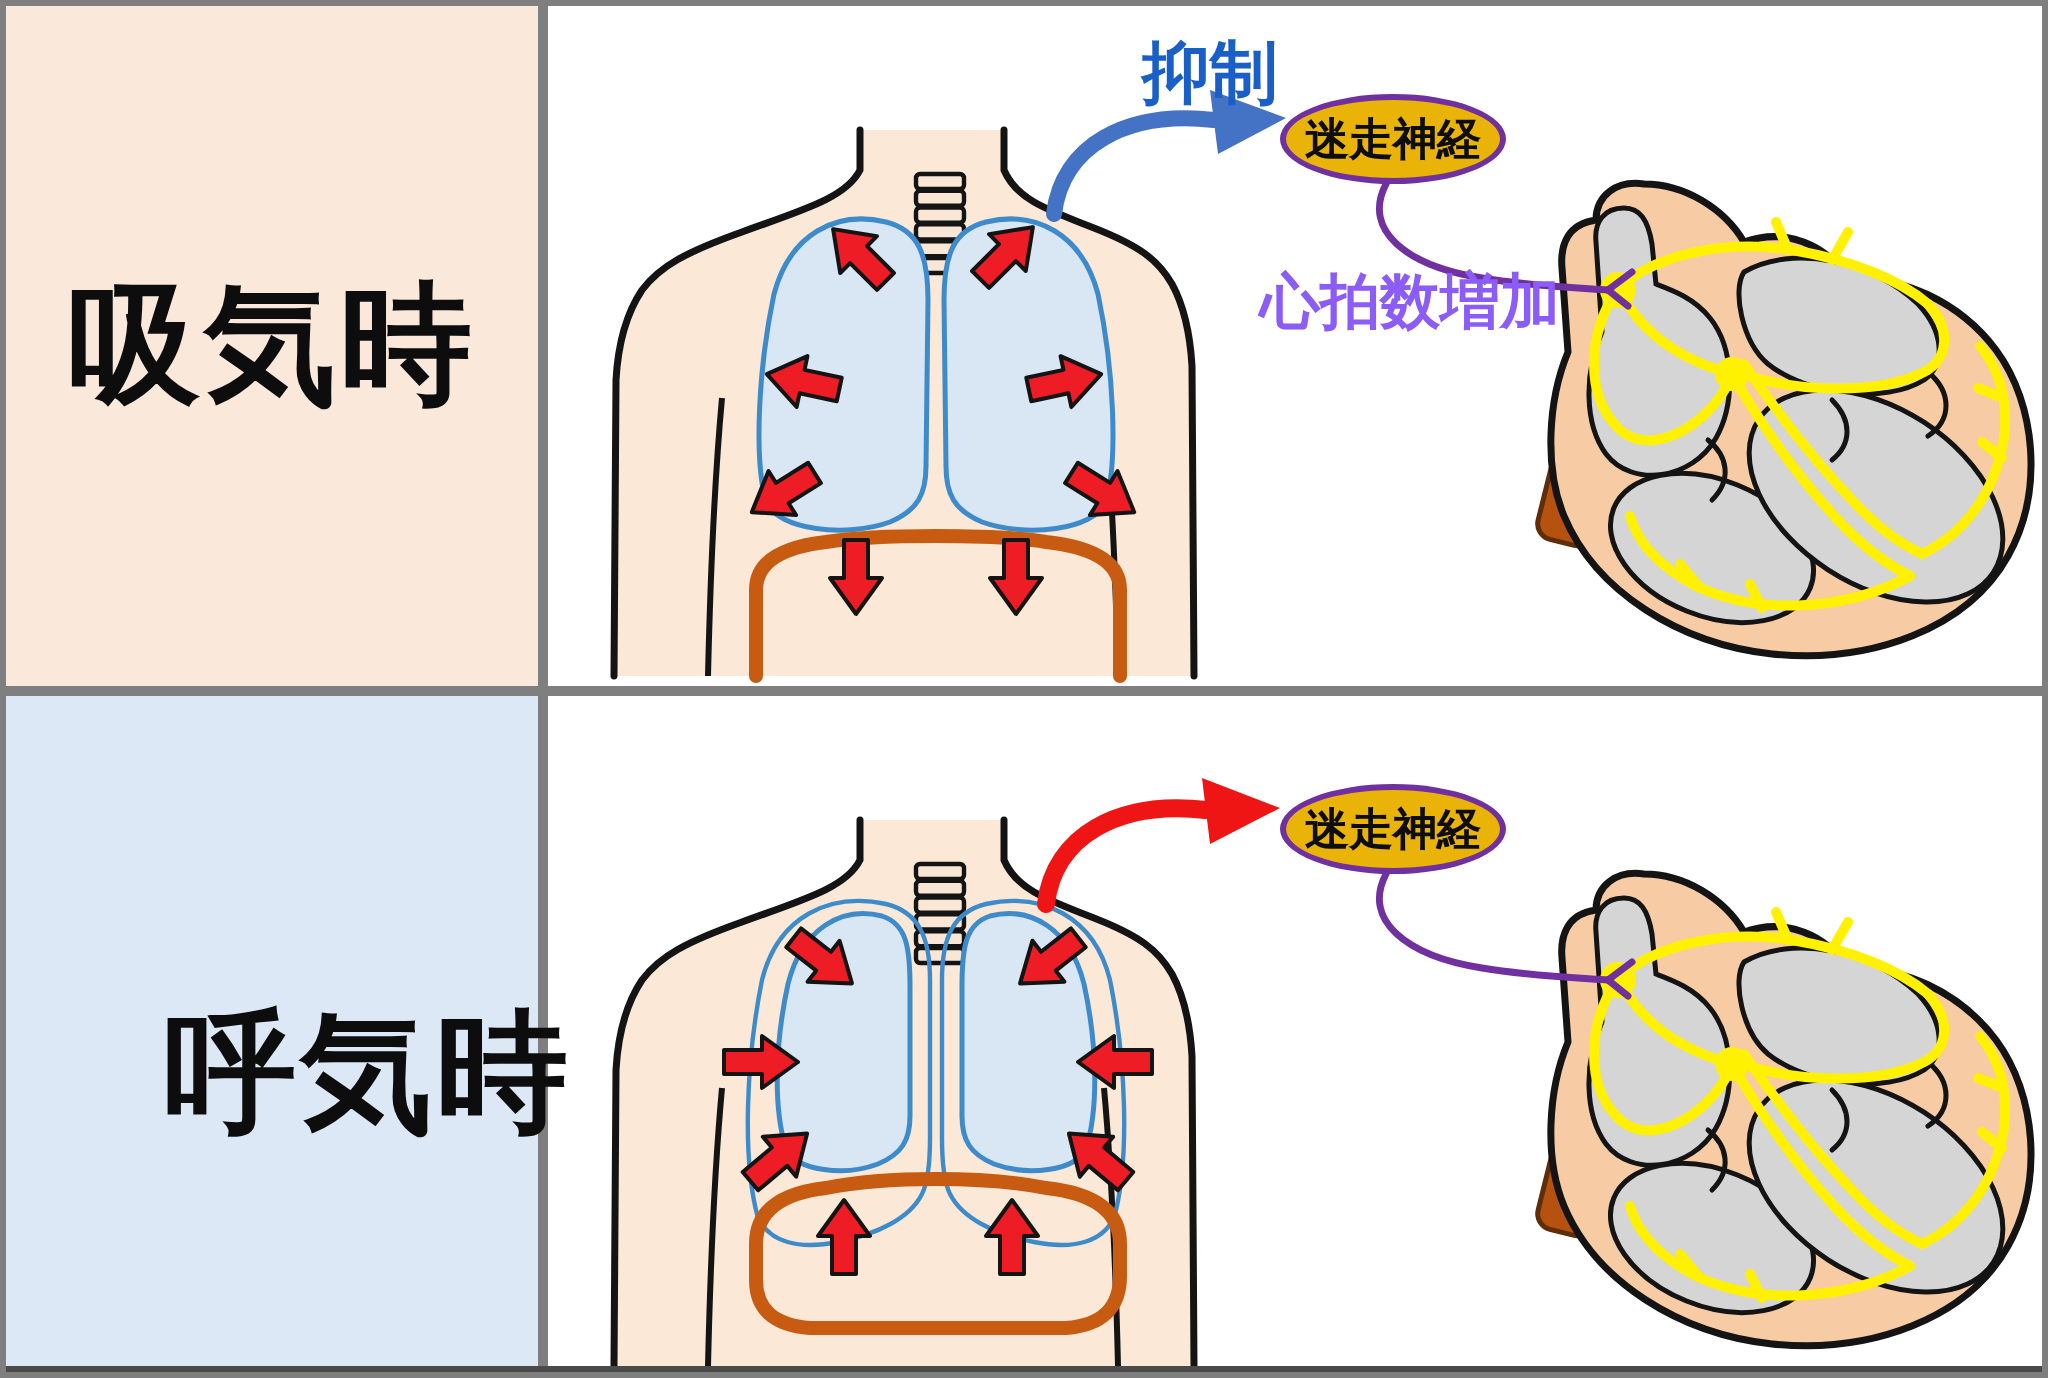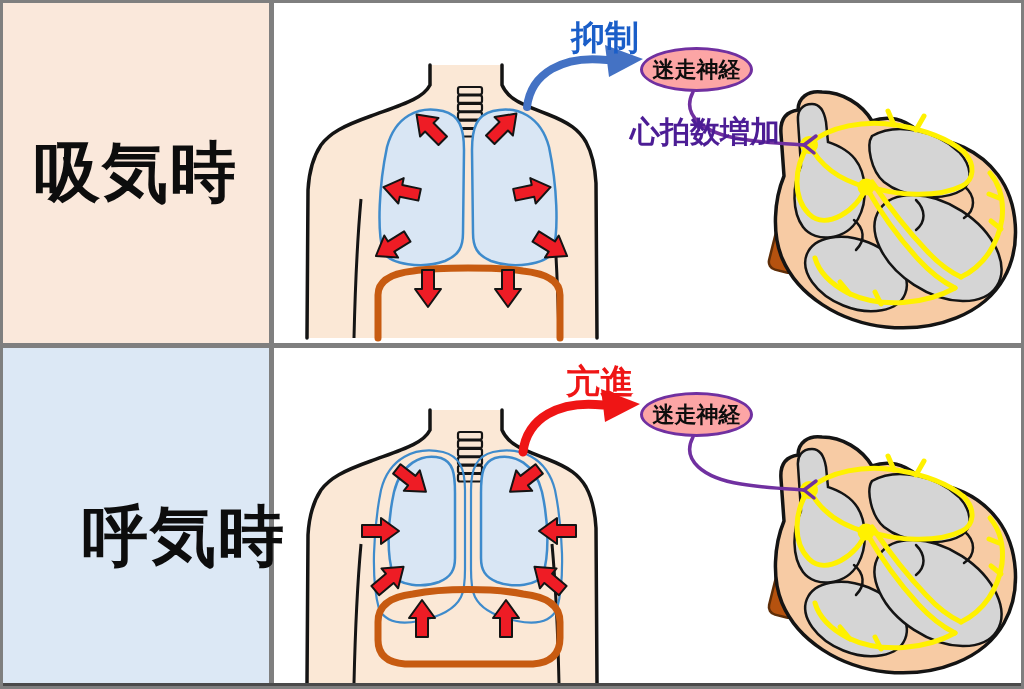--- a/index.html
+++ b/index.html
@@ -19,24 +19,24 @@
     font-size:66px;font-weight:bold;color:#0d0d0d;letter-spacing:2px;
   }
   .row-title.t1{left:0;top:0;width:266px;height:340px;}
   .row-title.t2{left:0;top:364px;width:266px;height:339px;margin-left:48px;}
   svg#art{position:absolute;left:0;top:0;}
   .label{position:absolute;font-weight:bold;text-align:center;line-height:1.1;}
   .action-label{font-size:34px;width:90px;}
   .action-inhale{left:557px;top:16px;color:#1A5EC8;}
   .action-exhale{left:552px;top:360px;color:#EF1515;}
   .effect-label{font-size:30px;width:160px;}
-  .effect-inhale{left:622px;top:112px;color:#4c1d95;}
+  .effect-inhale{left:622px;top:132px;color:#8b5cf6;}
   .effect-exhale{left:614px;top:471px;color:#1687D3;}
   .nerve-oval{
-    position:absolute;width:107px;height:39px;background:#fca5a5;
+    position:absolute;width:107px;height:39px;background:#eab308;
     border:3.5px solid #7030A0;border-radius:50%;
     display:flex;align-items:center;justify-content:center;
     font-size:22px;font-weight:bold;color:#0d0d0d;
   }
   .nerve-inhale{left:637px;top:44px;}
   .nerve-exhale{left:637px;top:389px;}
 </style>
 </head>
 <body>
 
@@ -195,21 +195,20 @@
   </svg>
 
   <div class="divider-h"></div>
   <div class="divider-v"></div>
   <div class="bottom-edge"></div>
 
   <div class="row-title t1">吸気時</div>
   <div class="row-title t2">呼気時</div>
 
   <div class="label action-label action-inhale">抑制</div>
-  <div class="label action-label action-exhale">亢進</div>
 
   <div class="nerve-oval nerve-inhale">
     <span>迷走神経</span>
   </div>
   <div class="nerve-oval nerve-exhale">
     <span>迷走神経</span>
   </div>
 
   <div class="label effect-label effect-inhale">心拍数増加</div>
 

